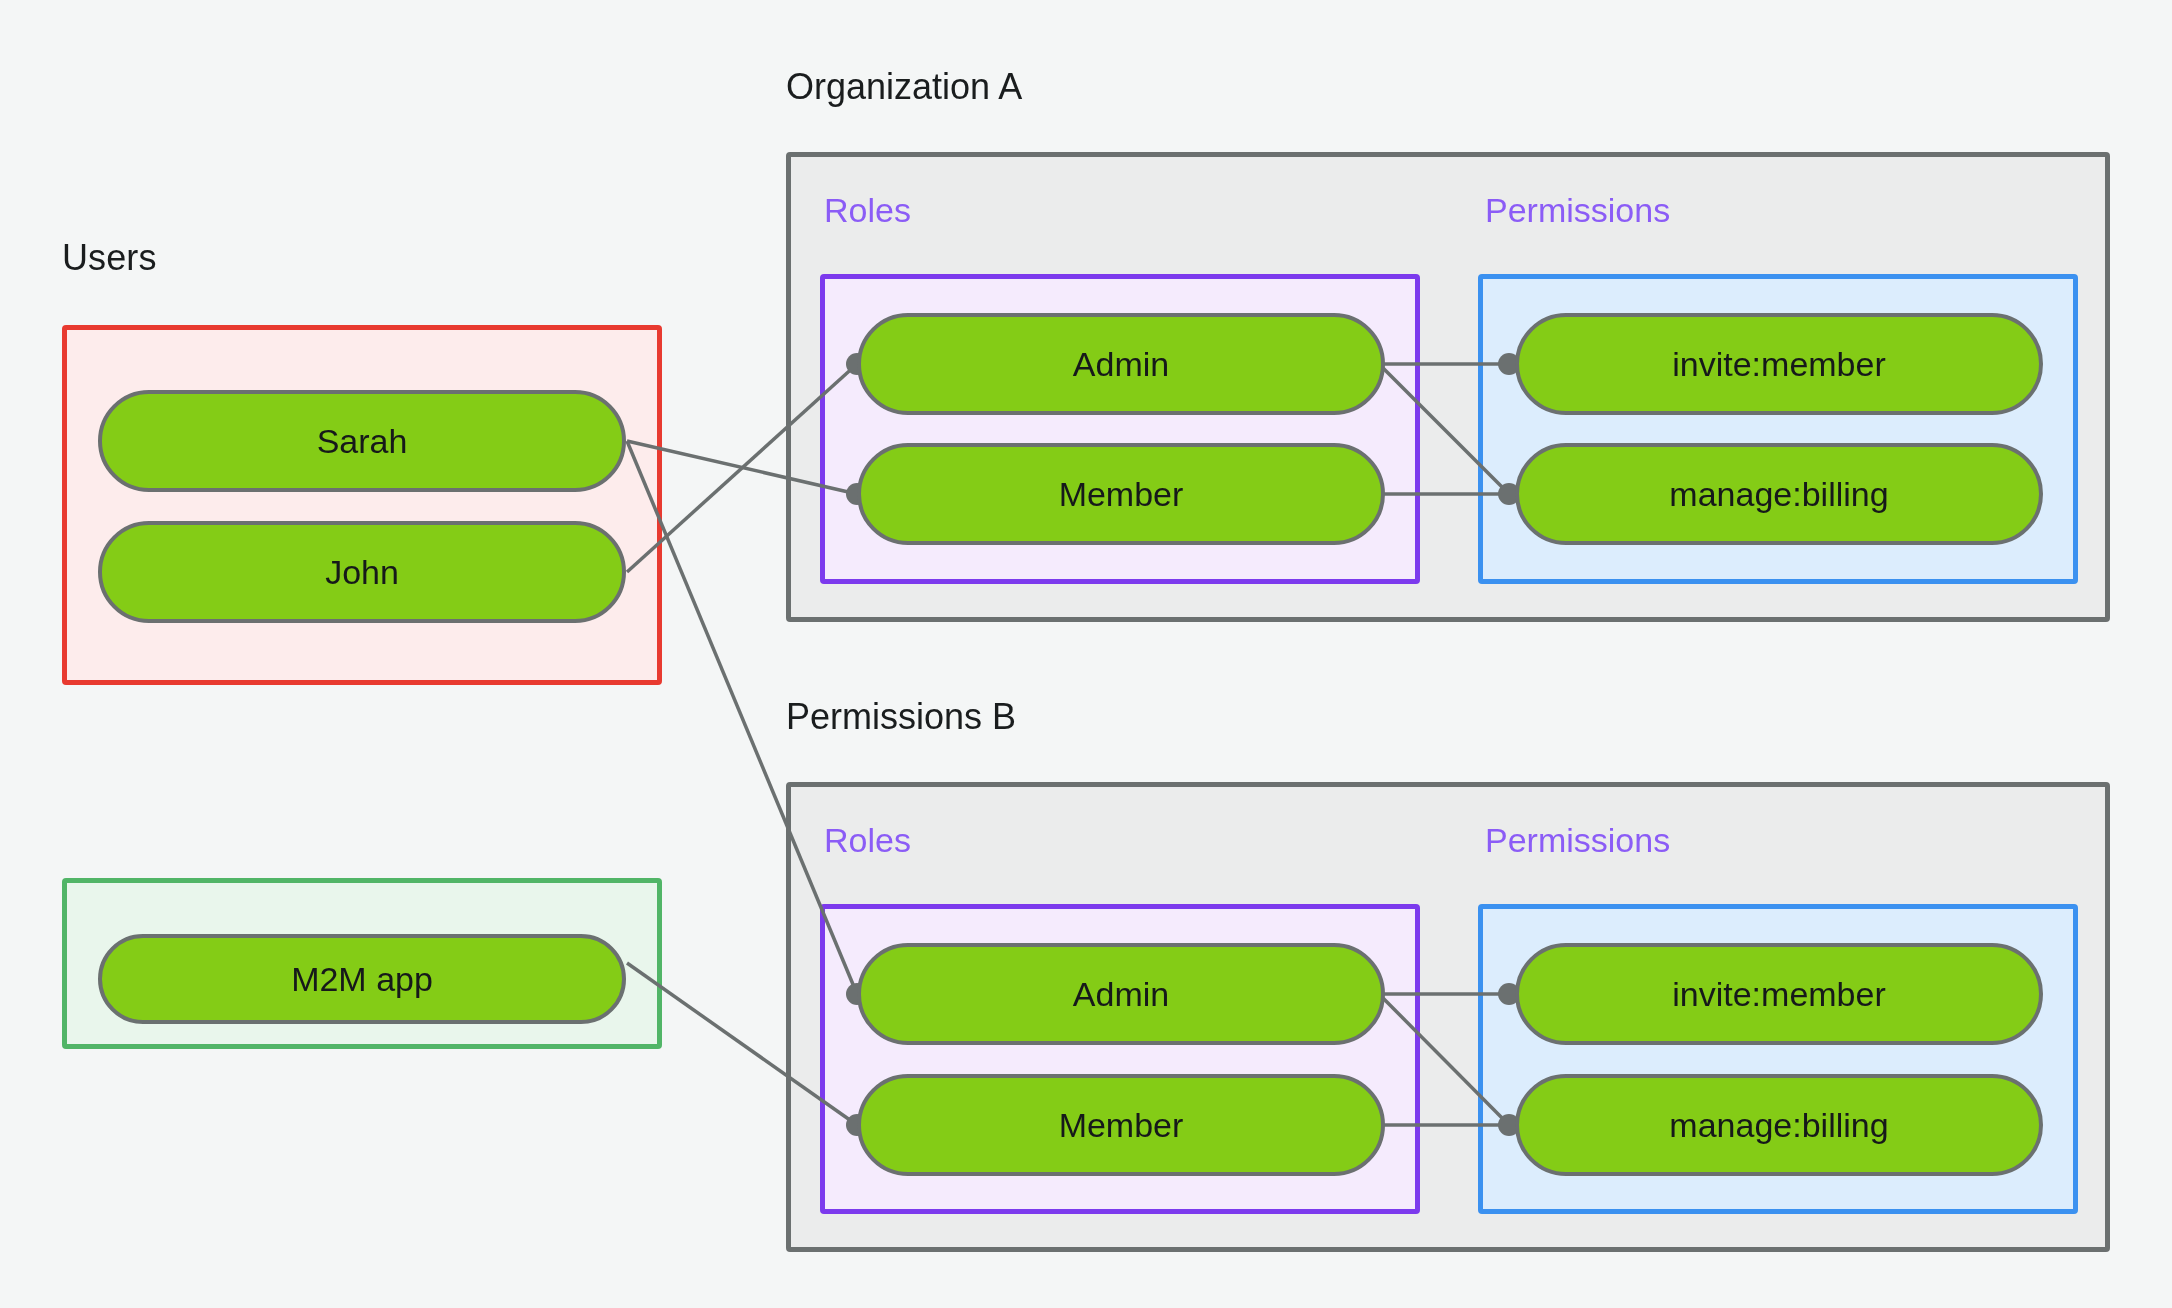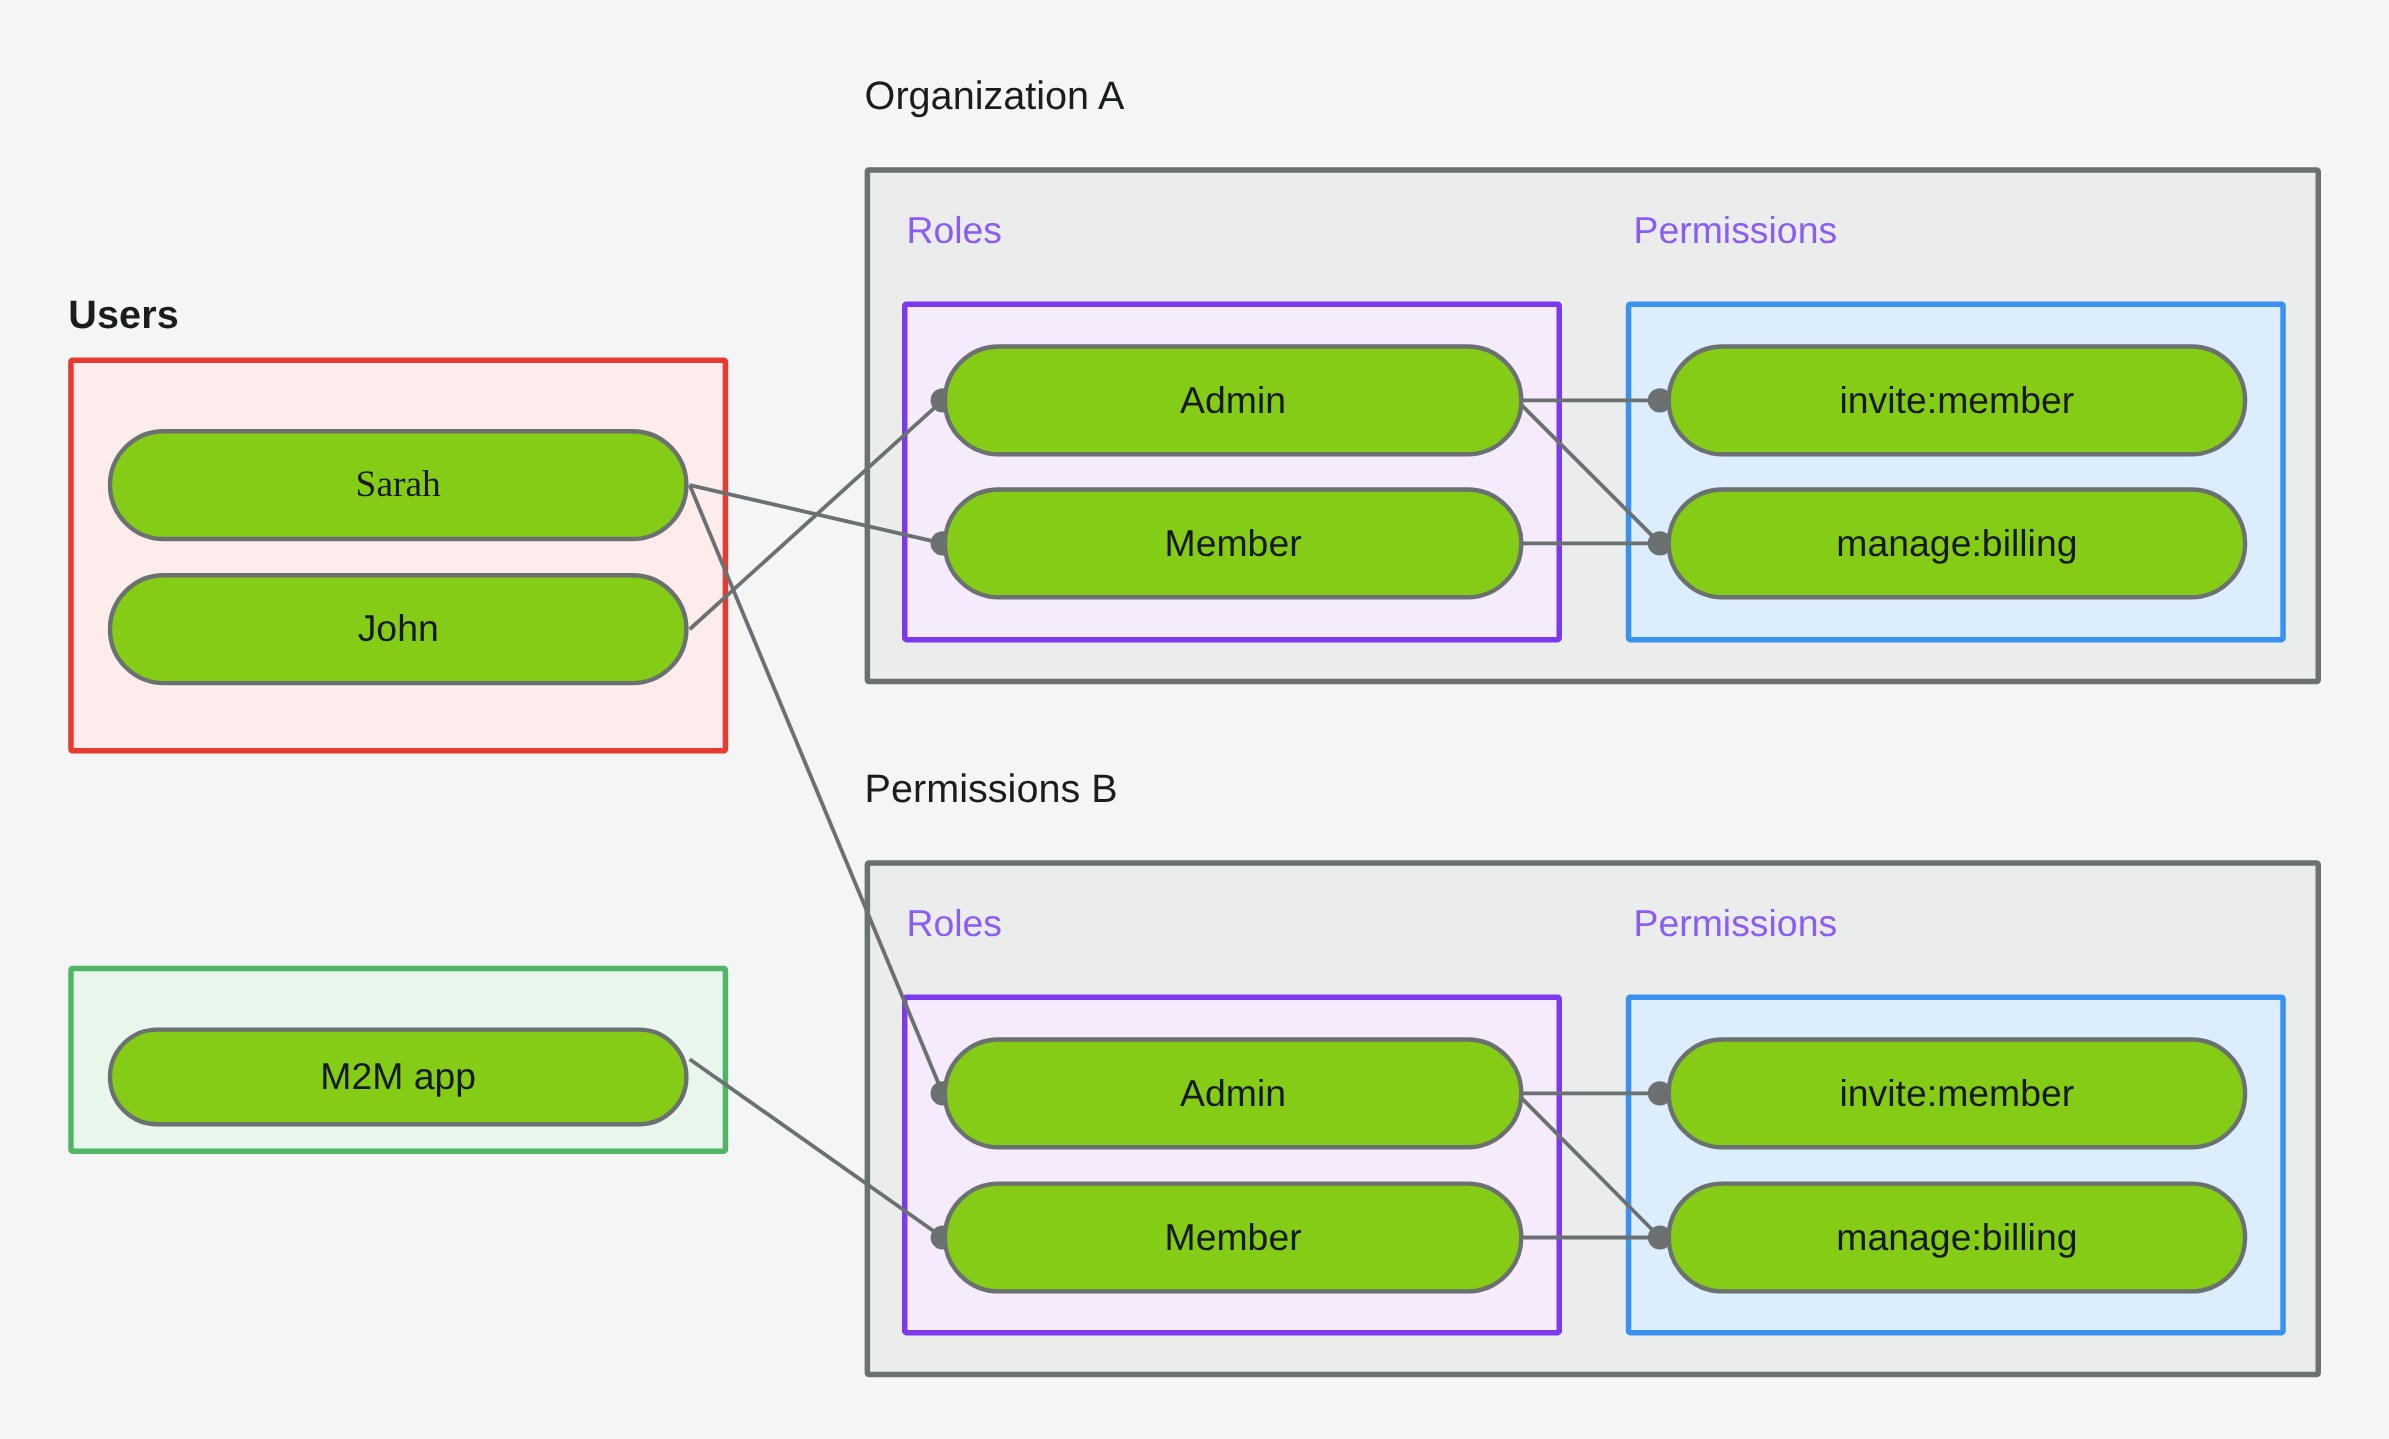--- a/index.html
+++ b/index.html
@@ -28,26 +28,25 @@
     width: 2172px;
     height: 1308px;
     pointer-events: none;
     z-index: 5;
   }
 
   
   .group-title {
     position: absolute;
     font-size: 36px;
-    font-weight: 700;
+    font-weight: 400;
     color: #1a1d1e;
     letter-spacing: 0.1px;
     white-space: nowrap;
     z-index: 3;
-    margin-top: 28px;
   }
   .org-title {
     position: absolute;
     font-size: 36px;
     font-weight: 400;
     color: #1a1d1e;
     white-space: nowrap;
     z-index: 3;
   }
   .section-label {
@@ -140,21 +139,21 @@
       <circle cx="857" cy="1125" r="11"></circle>
       <circle cx="1509" cy="994" r="11"></circle>
       <circle cx="1509" cy="1125" r="11"></circle>
     </g>
   </svg>
 
   <div class="group-title" style="left:62px; top:237px;">Users</div>
 
   <div class="box box-users" style="left:62px; top:325px; width:600px; height:360px;"></div>
 
-  <div class="pill" style="left:98px; top:390px; width:528px; height:102px;font-family:Liberation Serif, serif;">Sarah</div>
+  <div class="pill" style="left:98px; top:390px; width:528px; height:102px;">Sarah</div>
 
   <div class="pill" style="left:98px; top:521px; width:528px; height:102px;">John</div>
 
 
   <div class="box box-m2m" style="left:62px; top:878px; width:600px; height:171px;"></div>
 
   <div class="pill" style="left:98px; top:934px; width:528px; height:90px;">M2M app</div>
 
   <div class="org-title" style="left:786px; top:66px;text-align:center;">Organization A</div>
 

